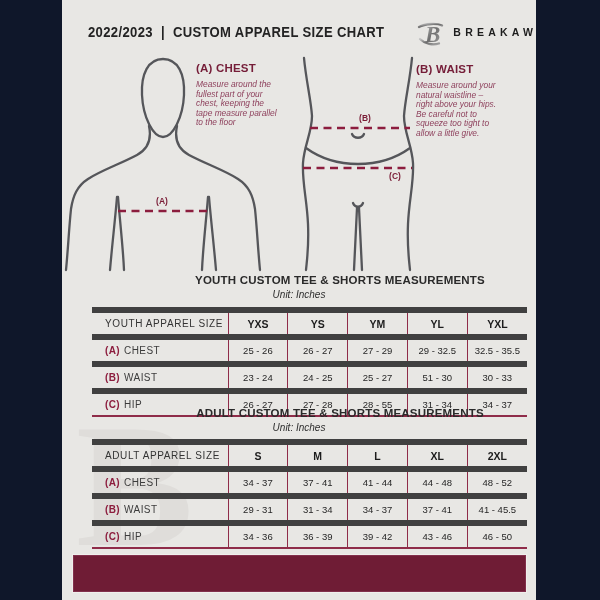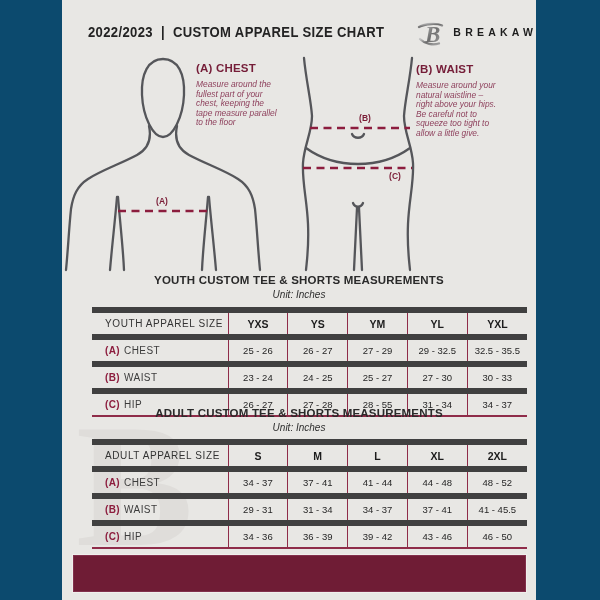--- a/index.html
+++ b/index.html
@@ -1,16 +1,16 @@
 <!DOCTYPE html>
 <html><head>
 <meta charset="utf-8">
 <style>
   html,body{margin:0;padding:0;background:#000;}
-  .stage{position:relative;width:600px;height:600px;background:#0c4a6e;overflow:hidden;
+  .stage{position:relative;width:600px;height:600px;background:#0f172a;overflow:hidden;
          font-family:"Liberation Sans",sans-serif;}
   .page{position:absolute;left:62px;top:0;width:474px;height:600px;background:#e8e7e4;overflow:hidden;}
 
   
   .header{position:absolute;left:26px;right:24px;top:18px;height:28px;display:flex;
           align-items:center;justify-content:space-between;z-index:3;}
   .doc-title{font-weight:bold;font-size:14.5px;color:#232323;letter-spacing:0.4px;
              white-space:pre;transform:scaleX(0.9);transform-origin:left center;}
   .brand{display:flex;align-items:center;gap:8px;}
   .brand-name{font-weight:bold;font-size:10.5px;letter-spacing:4.2px;color:#1d1d1d;white-space:nowrap;}
@@ -28,21 +28,21 @@
               font-weight:bold;color:#7a1c36;}
 
   
   .guide{position:absolute;z-index:2;}
   .guide-head{font-size:11.5px;font-weight:bold;color:#751d38;letter-spacing:0.2px;margin:0 0 6px 0;}
   .guide-text{font-size:8.4px;line-height:9.6px;font-style:italic;font-weight:normal;
               color:#8d3f5b;white-space:pre-line;margin:0;}
 
   
   .tbl-title{position:absolute;left:0;width:474px;text-align:center;font-size:11.5px;
-             font-weight:bold;color:#2a2a2a;letter-spacing:0.2px;z-index:2;}
+             font-weight:bold;color:#2a2a2a;letter-spacing:0.2px;z-index:2;padding-left:41px;}
   .tbl-unit{position:absolute;left:0;width:474px;text-align:center;font-size:10px;
             font-style:italic;font-weight:normal;color:#2e2e2e;z-index:2;}
   .size-table{position:absolute;left:30px;width:435px;border-collapse:collapse;
               table-layout:fixed;z-index:2;background:transparent;}
   .size-table td{border-top:6px solid #404040;height:21px;padding:0;}
   .size-table tr.last td{border-bottom:2px solid #8f2c49;}
   .size-table td + td{border-left:1.5px solid #8f2c49;}
   .size-table .c0{width:136px;}
   .size-table .lbl{padding-left:13px;font-size:10px;color:#3c3c3c;letter-spacing:0.4px;}
   .size-table .size-label{letter-spacing:0.6px;color:#333;}
@@ -153,21 +153,21 @@
         <td class="val">26 - 27</td>
         <td class="val">27 - 29</td>
         <td class="val">29 - 32.5</td>
         <td class="val">32.5 - 35.5</td>
       </tr>
       <tr>
         <td class="lbl"><span class="key">(B)</span><span>WAIST</span></td>
         <td class="val">23 - 24</td>
         <td class="val">24 - 25</td>
         <td class="val">25 - 27</td>
-        <td class="val">27 - 30</td>
+        <td class="val">51 - 30</td>
         <td class="val">30 - 33</td>
       </tr>
       <tr class="last">
         <td class="lbl"><span class="key">(C)</span><span>HIP</span></td>
         <td class="val">26 - 27</td>
         <td class="val">27 - 28</td>
         <td class="val">28 - 55</td>
         <td class="val">31 - 34</td>
         <td class="val">34 - 37</td>
       </tr>

